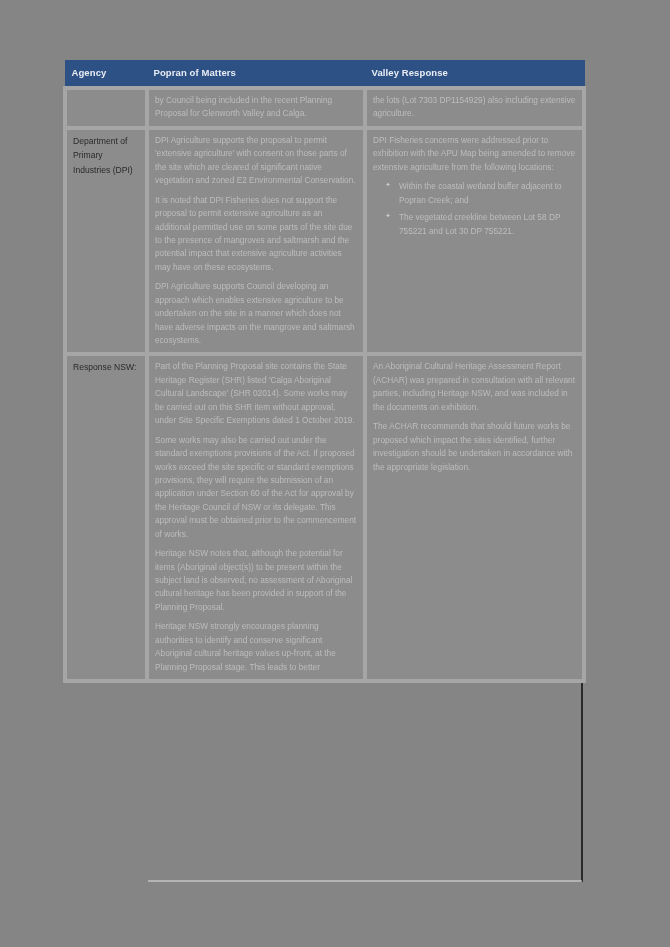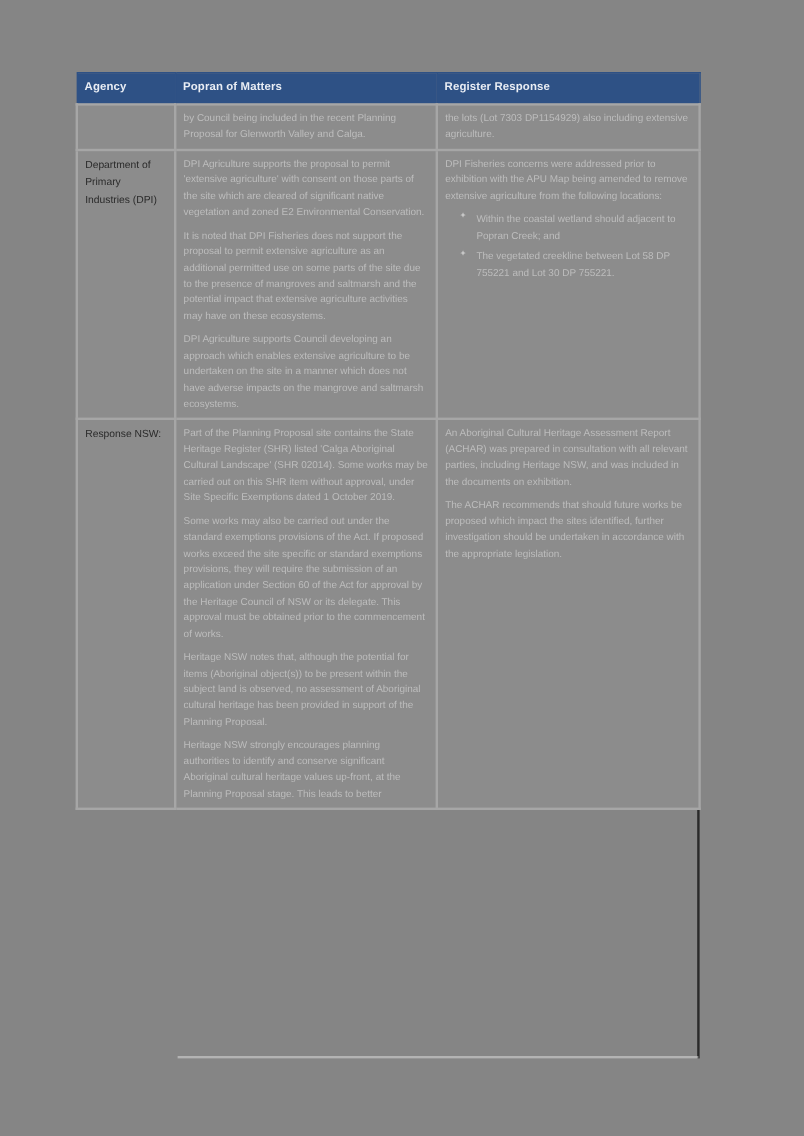--- a/index.html
+++ b/index.html
@@ -40,21 +40,21 @@
   }
 
   table.submissions col.c-agency   { width: 82px; }
   table.submissions col.c-summary  { width: 218px; }
   table.submissions col.c-response { width: 219px; }
 
   table.submissions th,
   table.submissions td {
     vertical-align: top;
     padding: 4px 6px 5px 6px;
-    border: 2px solid #0f172a;
+    border: 4px solid #0f172a;
   }
 
   table.submissions thead th {
     background: #2e5185;
     color: #e9edf4;
     font-size: 9.5px;
     font-weight: bold;
     line-height: 1.25;
     letter-spacing: 0.1px;
     text-align: left;
@@ -141,21 +141,21 @@
     <table class="submissions">
       <colgroup>
         <col class="c-agency">
         <col class="c-summary">
         <col class="c-response">
       </colgroup>
       <thead>
         <tr>
           <th>Agency</th>
           <th>Popran of Matters</th>
-          <th>Register Response</th>
+          <th>Valley Response</th>
         </tr>
       </thead>
       <tbody id="table-body">
           <tr>
             <td class="agency"></td>
             <td>
               <p class="cell-para">by Council being included in the recent Planning Proposal for Glenworth Valley and Calga.</p>
             </td>
             <td>
               <p class="cell-para">the lots (Lot 7303 DP1154929) also including extensive agriculture.</p>
@@ -164,21 +164,21 @@
           <tr>
             <td class="agency">Department of Primary Industries (DPI)</td>
             <td>
               <p class="cell-para">DPI Agriculture supports the proposal to permit 'extensive agriculture' with consent on those parts of the site which are cleared of significant native vegetation and zoned E2 Environmental Conservation.</p>
               <p class="cell-para">It is noted that DPI Fisheries does not support the proposal to permit extensive agriculture as an additional permitted use on some parts of the site due to the presence of mangroves and saltmarsh and the potential impact that extensive agriculture activities may have on these ecosystems.</p>
               <p class="cell-para">DPI Agriculture supports Council developing an approach which enables extensive agriculture to be undertaken on the site in a manner which does not have adverse impacts on the mangrove and saltmarsh ecosystems.</p>
             </td>
             <td>
               <p class="cell-para">DPI Fisheries concerns were addressed prior to exhibition with the APU Map being amended to remove extensive agriculture from the following locations:</p>
               <ul class="cell-list">
-                <li>Within the coastal wetland should adjacent to Popran Creek; and</li>
+                <li>Within the coastal wetland buffer adjacent to Popran Creek; and</li>
                 <li>The vegetated creekline between Lot 58 DP 755221 and Lot 30 DP 755221.</li>
               </ul>
             </td>
           </tr>
           <tr>
             <td class="agency">Response NSW:</td>
             <td>
               <p class="cell-para">Part of the Planning Proposal site contains the State Heritage Register (SHR) listed 'Calga Aboriginal Cultural Landscape' (SHR 02014). Some works may be carried out on this SHR item without approval, under Site Specific Exemptions dated 1 October 2019.</p>
               <p class="cell-para">Some works may also be carried out under the standard exemptions provisions of the Act. If proposed works exceed the site specific or standard exemptions provisions, they will require the submission of an application under Section 60 of the Act for approval by the Heritage Council of NSW or its delegate. This approval must be obtained prior to the commencement of works.</p>
               <p class="cell-para">Heritage NSW notes that, although the potential for items (Aboriginal object(s)) to be present within the subject land is observed, no assessment of Aboriginal cultural heritage has been provided in support of the Planning Proposal.</p>

